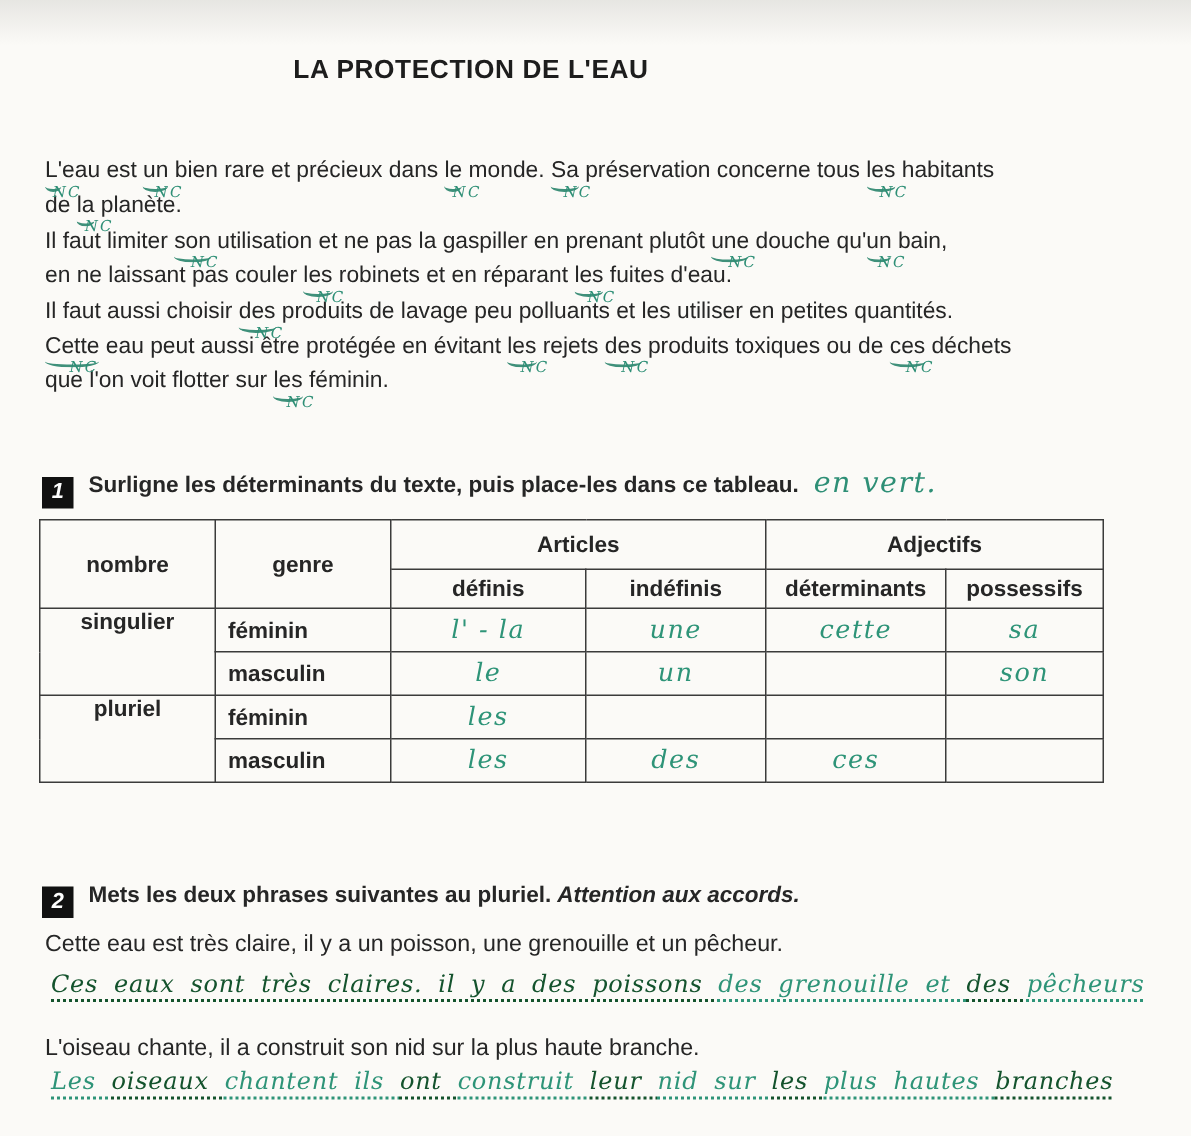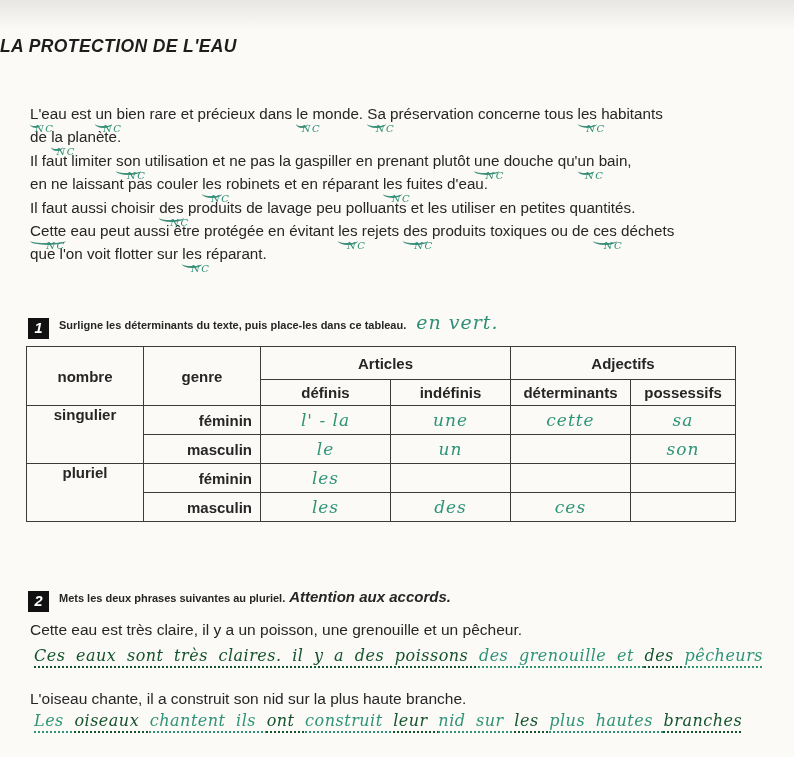--- a/index.html
+++ b/index.html
@@ -13,24 +13,23 @@
   }
   
   .scan-shade{
     position:absolute;top:0;left:0;width:794px;height:30px;
     background:linear-gradient(180deg, rgba(170,170,165,0.25), rgba(170,170,165,0));
     pointer-events:none;
   }
 
   .page-title{
     position:absolute;top:36px;left:0;width:628px;
-    text-align:left;
+    text-align:center;
     font-size:17.5px;font-weight:bold;letter-spacing:0.4px;
     color:#1d1d1d;
-    font-style:italic;
   }
 
   
   .intro{
     position:absolute;top:103px;left:30px;width:745px;
     font-size:15.2px;
   }
   .para-line{
     height:23.4px;line-height:22px;white-space:nowrap;
   }
@@ -53,40 +52,40 @@
   .ex-heading{position:absolute;left:28px;white-space:nowrap;}
   .ex1{top:311px;}
   .ex2{top:588px;}
   .badge{
     display:inline-block;width:21px;height:21px;
     background:#111;color:#fff;
     font-weight:bold;font-style:italic;font-size:14.5px;
     text-align:center;line-height:21px;
     vertical-align:-4px;
   }
-  .ex-text{font-weight:bold;font-size:11px;margin-left:10px;}
+  .ex-text{font-weight:bold;font-size:15px;margin-left:10px;}
   .ex-text-em{font-weight:bold;font-style:italic;font-size:15px;margin-left:4px;}
   .hw-note{
     font-family:"DejaVu Serif", serif;font-style:italic;
     color:#2e8f76;font-size:19px;letter-spacing:1px;
     margin-left:10px;
   }
 
   
   table.grid{
     position:absolute;top:346px;left:26px;
     border-collapse:collapse;table-layout:fixed;
   }
   table.grid th, table.grid td{
     border:1.8px solid #3b3b3b;
     padding:0 8px;overflow:hidden;
   }
   table.grid th{font-size:15px;font-weight:bold;text-align:center;}
   td.rowlabel{font-size:15px;font-weight:bold;text-align:center;vertical-align:top;padding-top:4px;}
-  td.rowlabel2{font-size:15px;font-weight:bold;text-align:right;}
+  td.rowlabel2{font-size:15px;font-weight:bold;text-align:left;}
   td.hw-cell{
     font-family:"DejaVu Serif", serif;font-style:italic;
     color:#2e9478;font-size:17px;text-align:center;
     letter-spacing:1px;
   }
   tr.hdr1 th{height:32px;}
   tr.hdr2 th{height:25px;}
   tr.body-row td{height:28px;}
 
   
@@ -118,21 +117,21 @@
 
 <div class="page-title">LA PROTECTION DE L'EAU</div>
 
 <div class="intro">
     <div class="para-line"><span class="det"><span class="w">L'</span><span class="nc">NC</span></span><span>eau est </span><span class="det"><span class="w">un</span><span class="nc">NC</span></span><span> bien rare et précieux dans </span><span class="det"><span class="w">le</span><span class="nc">NC</span></span><span> monde. </span><span class="det"><span class="w">Sa</span><span class="nc">NC</span></span><span> préservation concerne tous </span><span class="det"><span class="w">les</span><span class="nc">NC</span></span><span> habitants</span></div>
     <div class="para-line"><span>de </span><span class="det"><span class="w">la</span><span class="nc">NC</span></span><span> planète.</span></div>
     <div class="para-line"><span>Il faut limiter </span><span class="det"><span class="w">son</span><span class="nc">NC</span></span><span> utilisation et ne pas la gaspiller en prenant plutôt </span><span class="det"><span class="w">une</span><span class="nc">NC</span></span><span> douche qu'</span><span class="det"><span class="w">un</span><span class="nc">NC</span></span><span> bain,</span></div>
     <div class="para-line"><span>en ne laissant pas couler </span><span class="det"><span class="w">les</span><span class="nc">NC</span></span><span> robinets et en réparant </span><span class="det"><span class="w">les</span><span class="nc">NC</span></span><span> fuites d'eau.</span></div>
     <div class="para-line"><span>Il faut aussi choisir </span><span class="det"><span class="w">des</span><span class="nc">NC</span></span><span> produits de lavage peu polluants et les utiliser en petites quantités.</span></div>
     <div class="para-line"><span class="det"><span class="w">Cette</span><span class="nc">NC</span></span><span> eau peut aussi être protégée en évitant </span><span class="det"><span class="w">les</span><span class="nc">NC</span></span><span> rejets </span><span class="det"><span class="w">des</span><span class="nc">NC</span></span><span> produits toxiques ou de </span><span class="det"><span class="w">ces</span><span class="nc">NC</span></span><span> déchets</span></div>
-    <div class="para-line"><span>que l'on voit flotter sur </span><span class="det"><span class="w">les</span><span class="nc">NC</span></span><span> réparant.</span></div>
+    <div class="para-line"><span>que l'on voit flotter sur </span><span class="det"><span class="w">les</span><span class="nc">NC</span></span><span> féminin.</span></div>
   </div>
 
 <div class="ex-heading ex1">
   <span class="badge">1</span><span class="ex-text">Surligne les déterminants du texte, puis place-les dans ce tableau.</span><span class="hw-note">en vert.</span>
 </div>
 
 <table class="grid">
   <colgroup>
     <col style="width:117px">
       <col style="width:117px">

